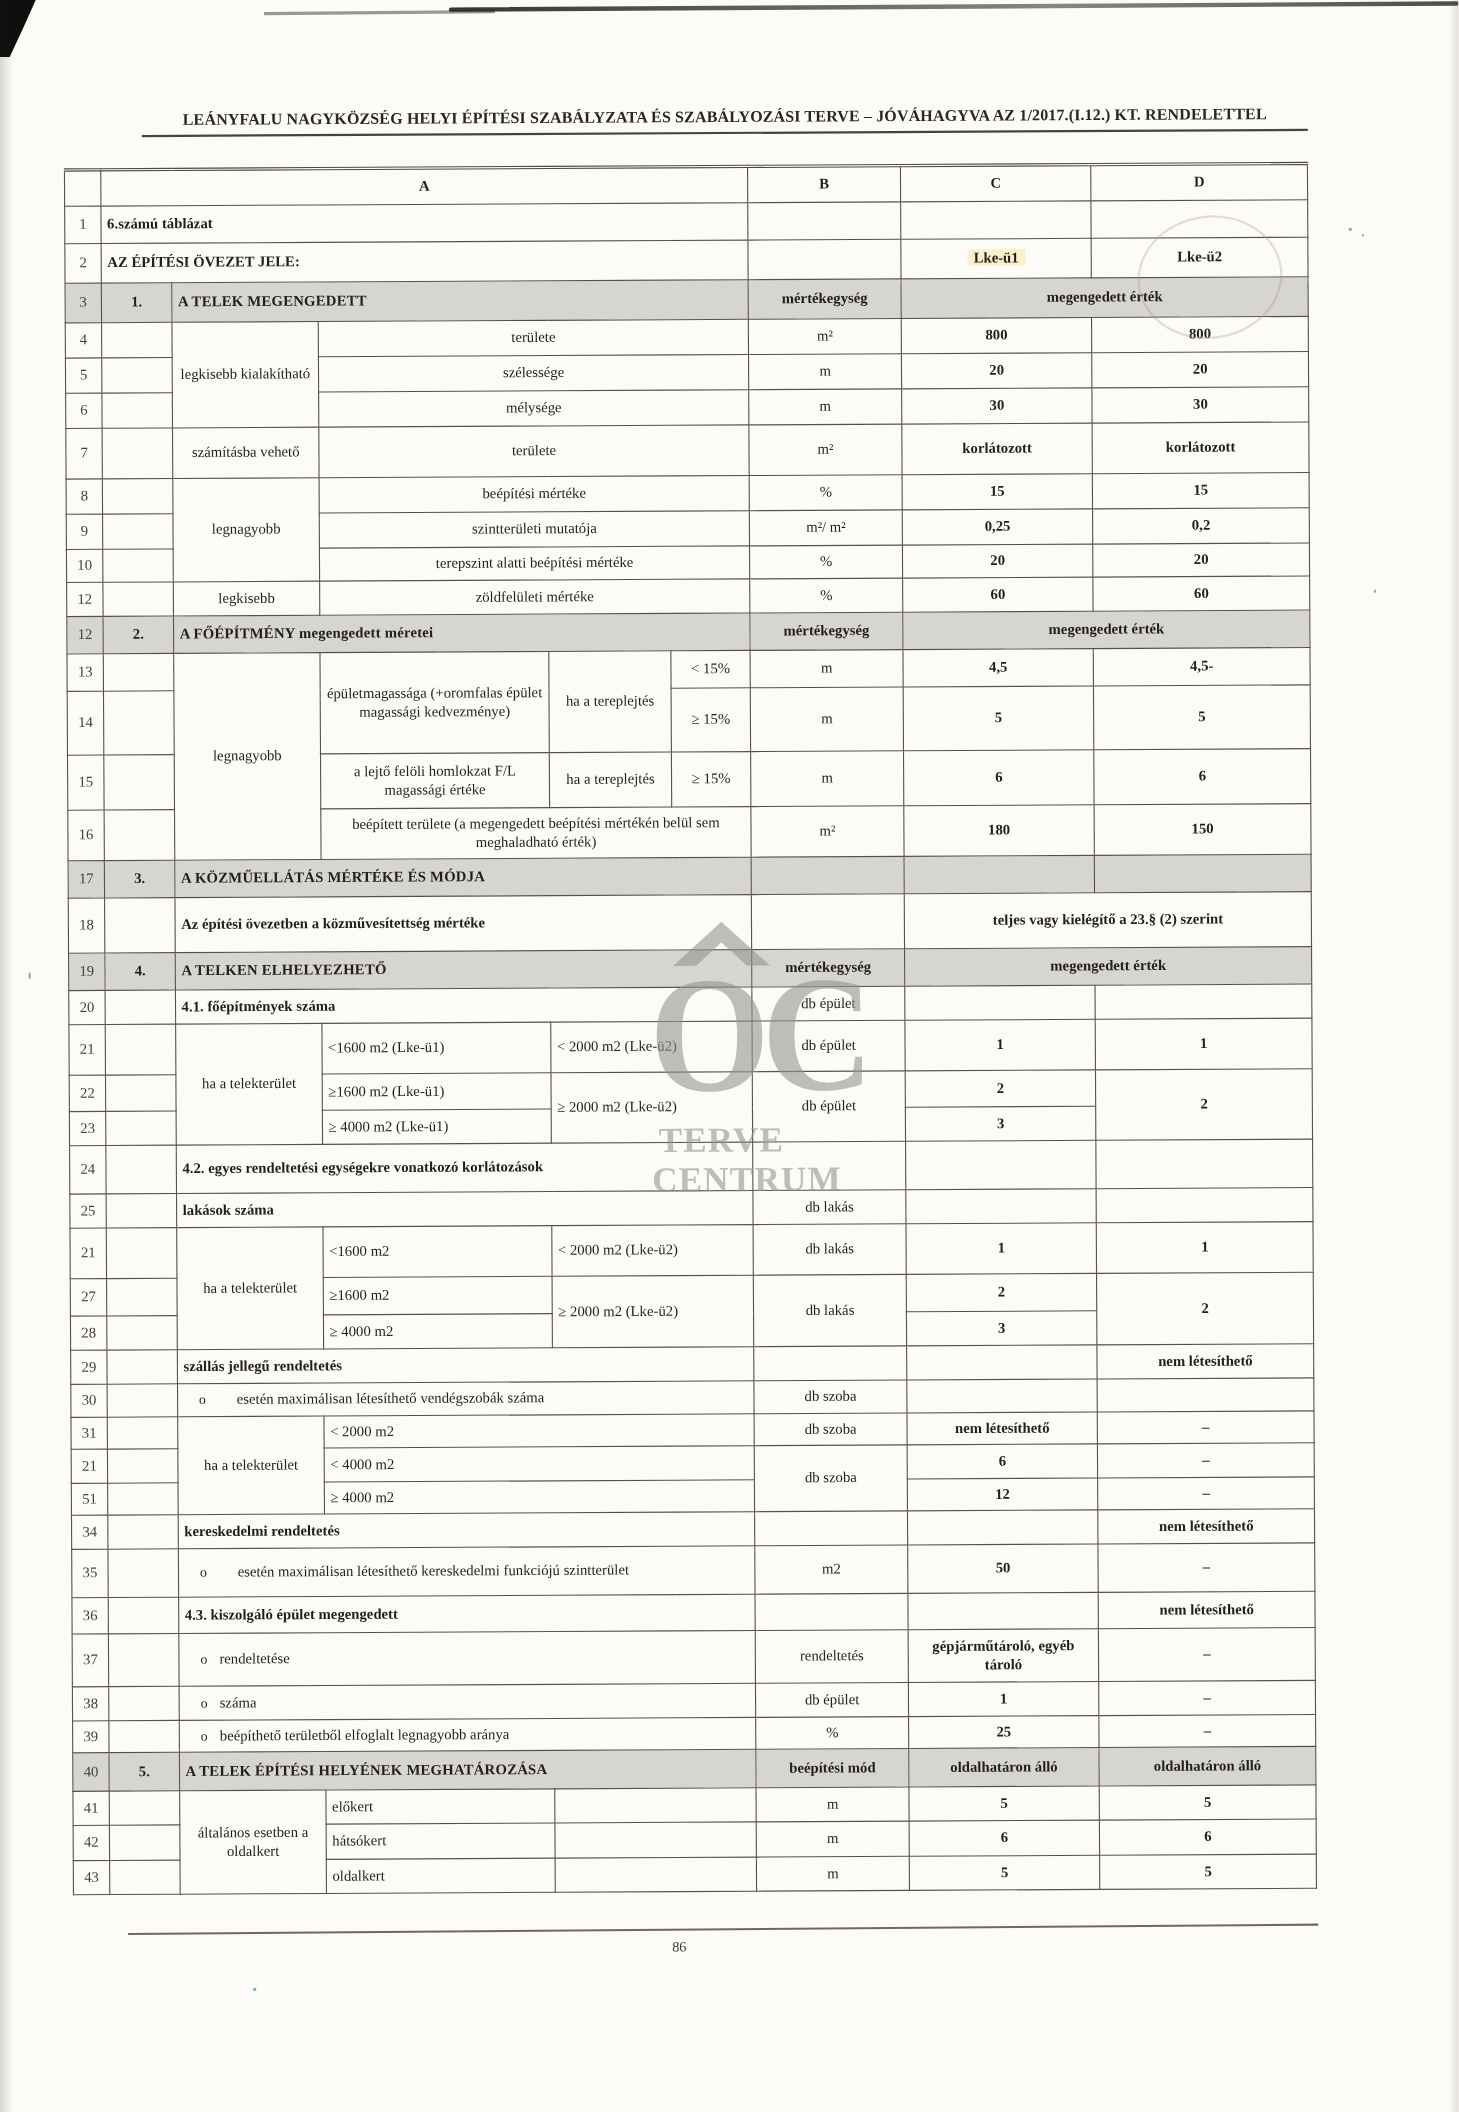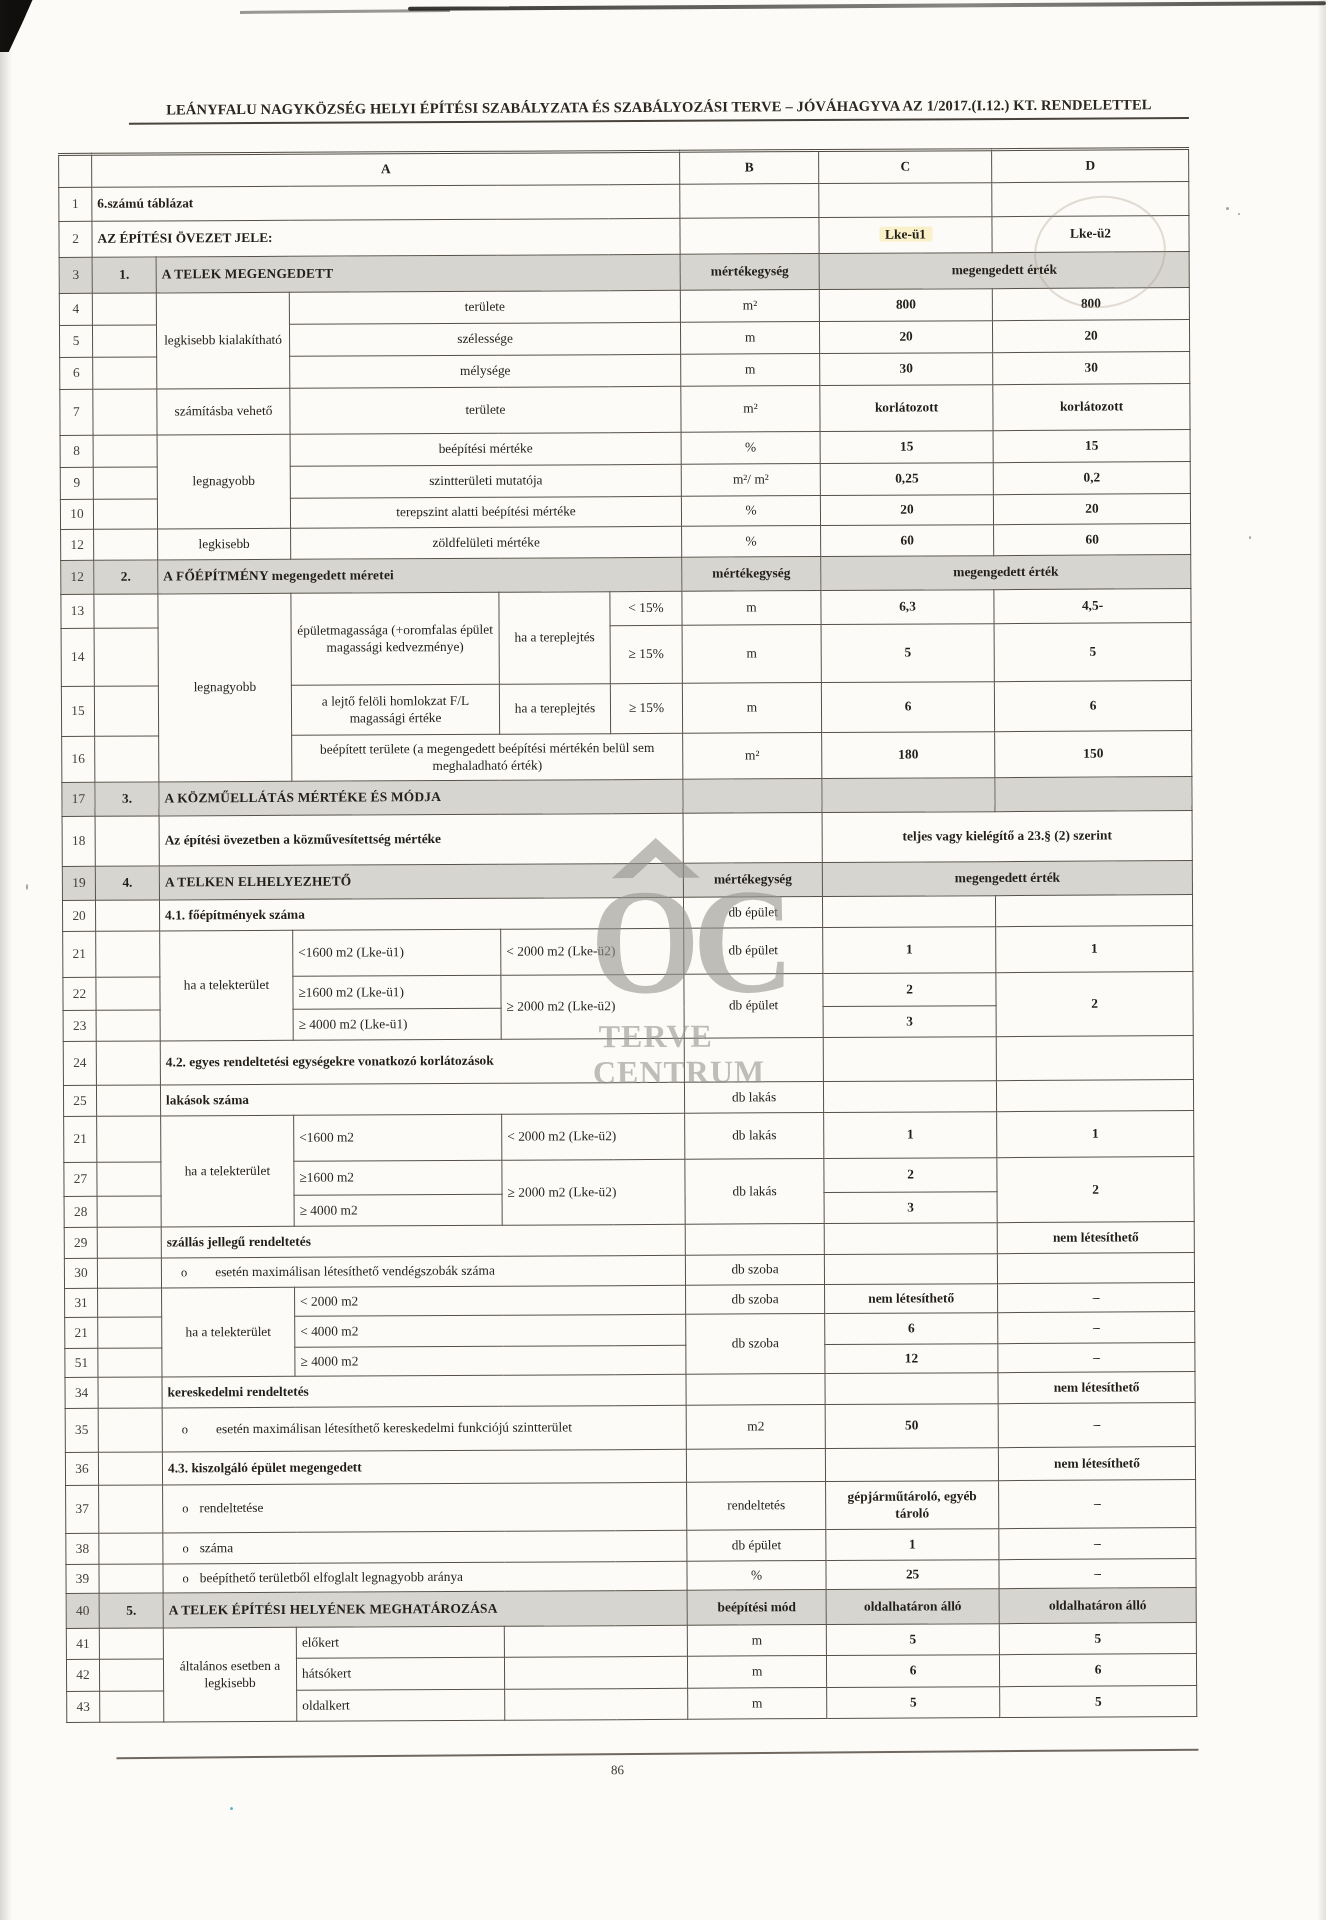--- a/index.html
+++ b/index.html
@@ -181,21 +181,21 @@
         <td class="bh" colspan="2">megengedett érték</td>
       </tr>
       <tr style="height:34px">
         <td class="n">13</td>
         <td></td>
         <td class="lb" rowspan="4">legnagyobb</td>
         <td class="tc" rowspan="2">épületmagassága (+oromfalas épület magassági kedvezménye)</td>
         <td class="tc" rowspan="2">ha a tereplejtés</td>
         <td class="tc">&lt; 15%</td>
         <td class="u">m</td>
-        <td class="v">6,3</td>
+        <td class="v">4,5</td>
         <td class="v">4,5-</td>
       </tr>
       <tr style="height:58px">
         <td class="n">14</td>
         <td></td>
         <td class="tc">≥ 15%</td>
         <td class="u">m</td>
         <td class="v">5</td>
         <td class="v">5</td>
       </tr>
@@ -405,21 +405,21 @@
         <td class="n">40</td>
         <td class="sec">5.</td>
         <td class="h1" colspan="4">A TELEK ÉPÍTÉSI HELYÉNEK MEGHATÁROZÁSA</td>
         <td class="bh">beépítési mód</td>
         <td class="v">oldalhatáron álló</td>
         <td class="v">oldalhatáron álló</td>
       </tr>
       <tr style="height:31px">
         <td class="n">41</td>
         <td></td>
-        <td class="lb" rowspan="3">általános esetben a legkisebb</td>
+        <td class="lb" rowspan="3">általános esetben a oldalkert</td>
         <td class="cl">előkert</td>
         <td colspan="2"></td>
         <td class="u">m</td>
         <td class="v">5</td>
         <td class="v">5</td>
       </tr>
       <tr style="height:32px">
         <td class="n">42</td>
         <td></td>
         <td class="cl">hátsókert</td>

